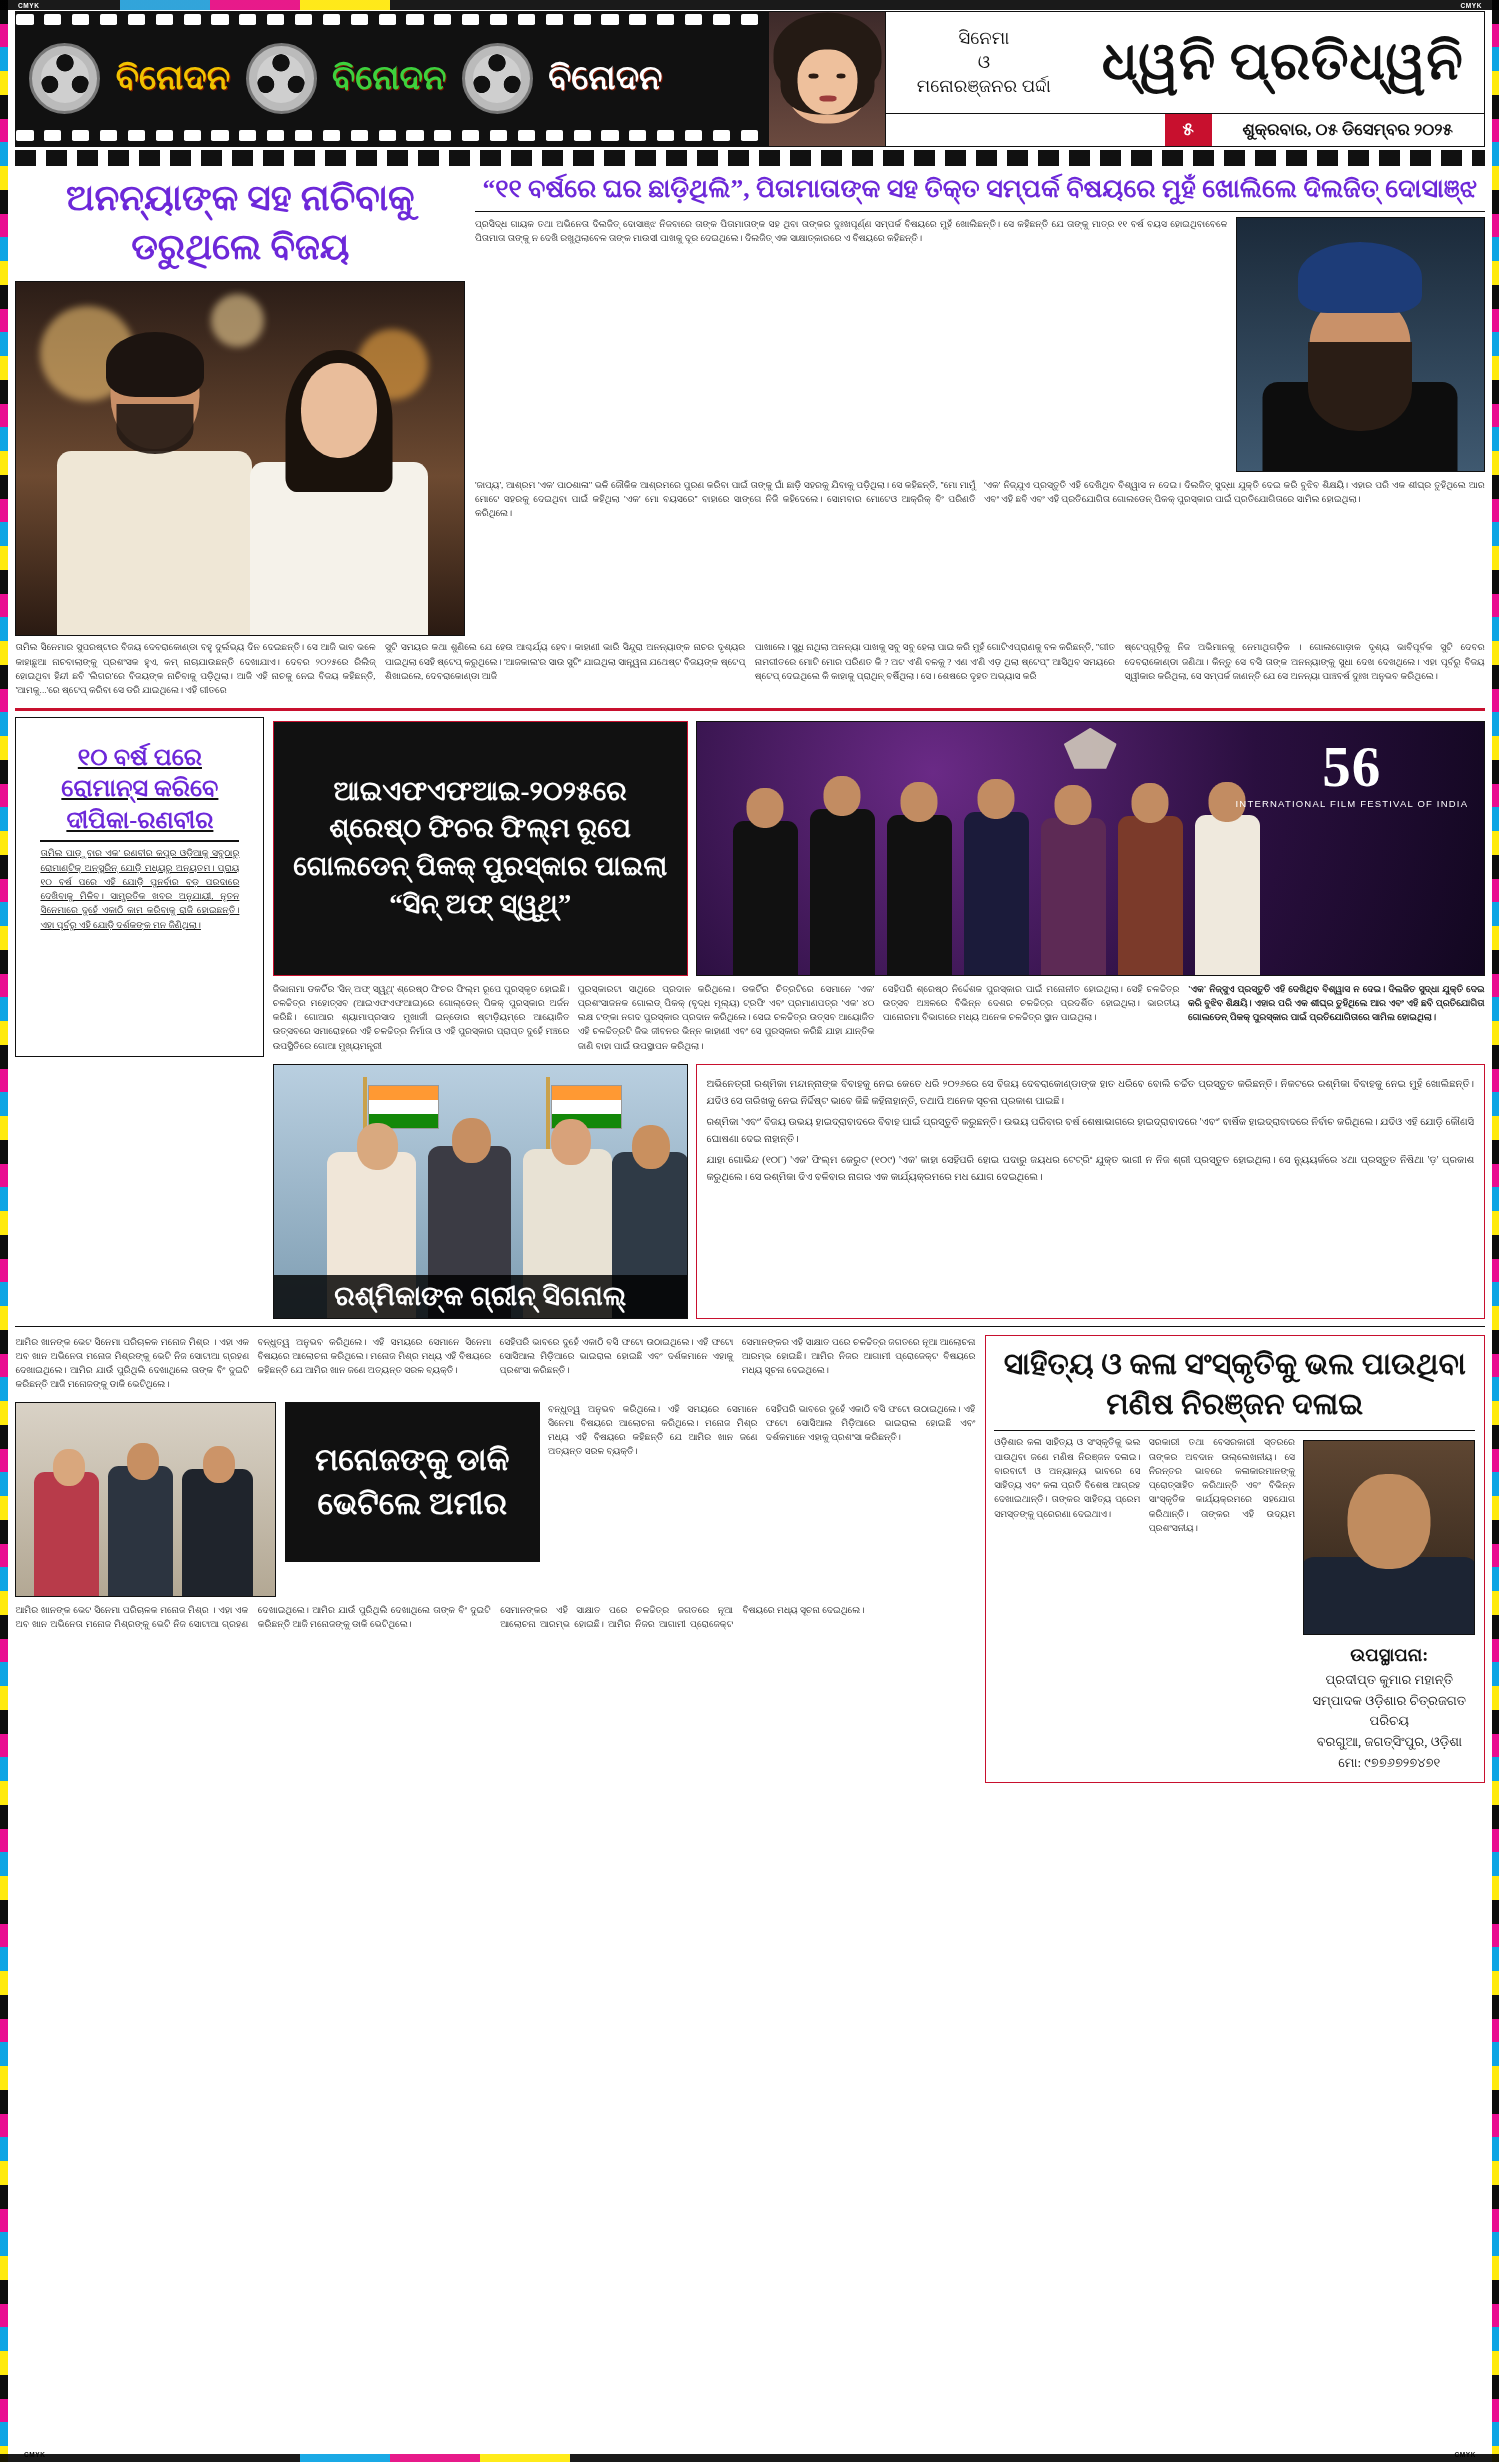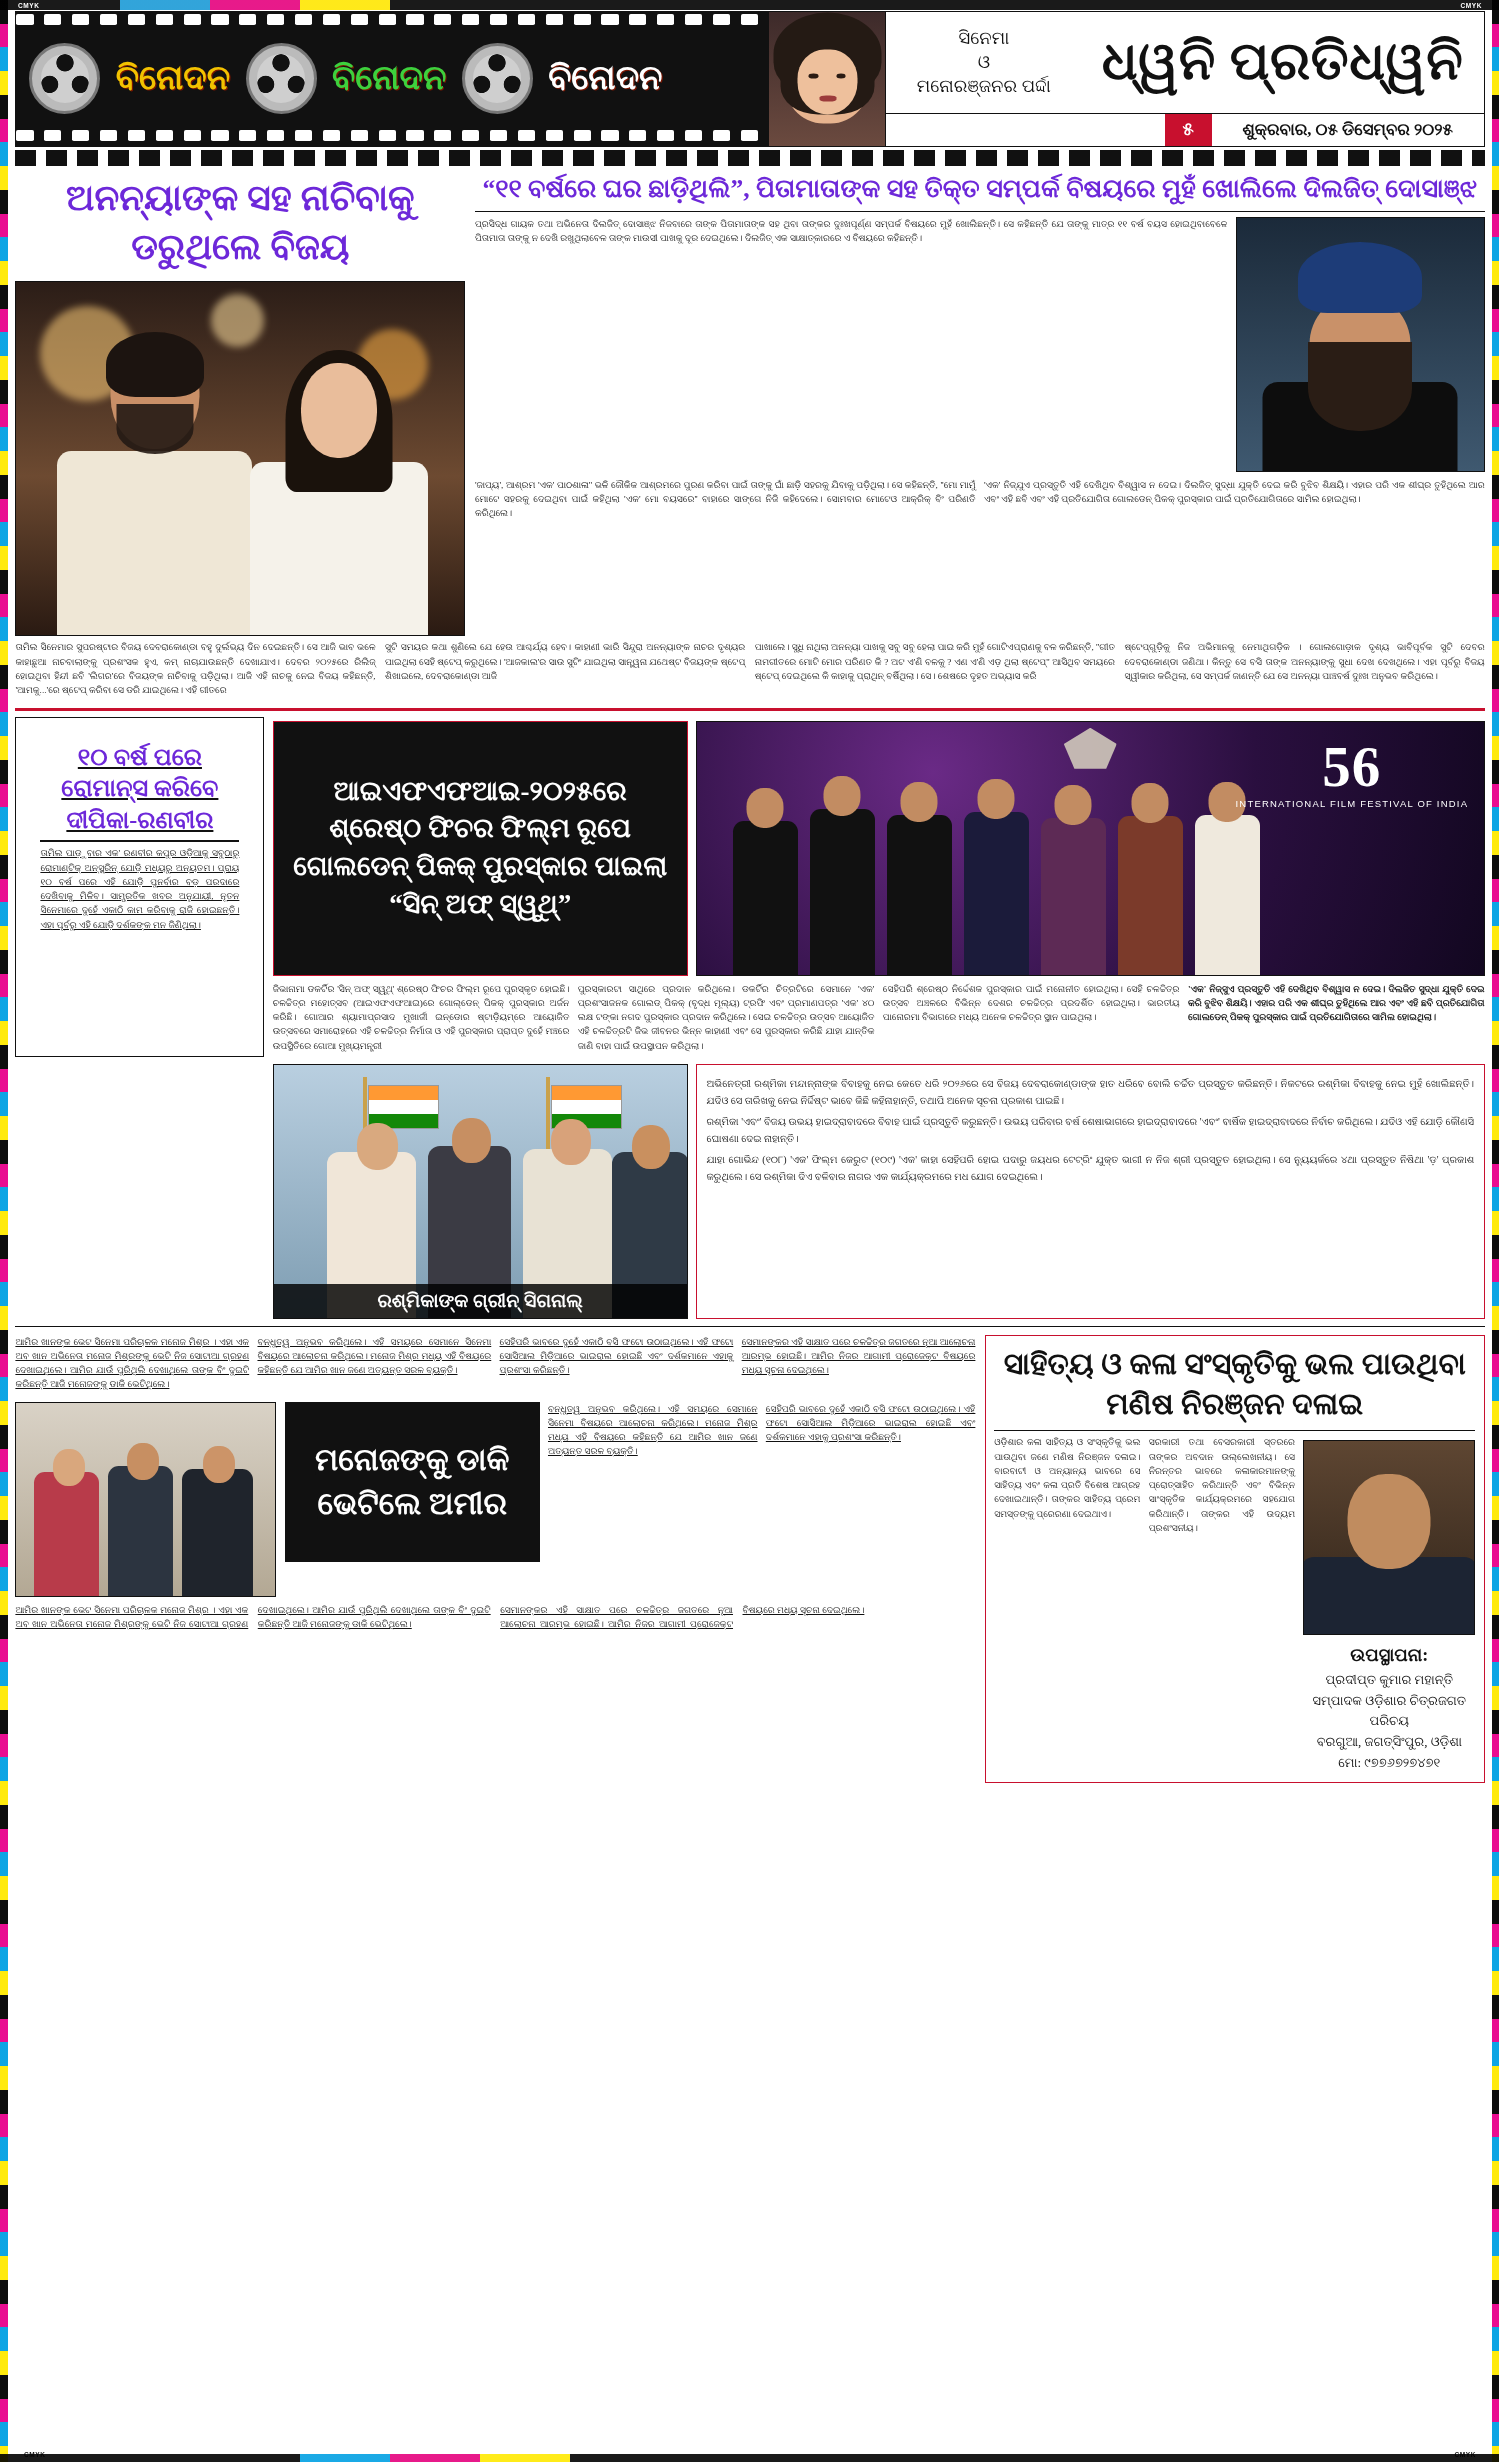--- a/index.html
+++ b/index.html
@@ -161,21 +161,21 @@
   
   .rash-row { display:flex; gap:8.3px; margin-top:7.1px; }
   .rash-photo { flex:0 0 415px; height:255px; position:relative; overflow:hidden; border:1.2px solid #111;
     background: linear-gradient(180deg,#b9cfe0,#7e9db2); }
   .flagpole { position:absolute; top:12px; width:4.7px; height:148px; background:#caa14a; }
   .tri { position:absolute; width:71px; height:44px; background:linear-gradient(180deg,#ff9933 33%,#fff 33% 66%,#138808 66%); border:0.6px solid #999; }
   .rash-text { flex:1; border:1.8px solid #c8102e; padding:9.5px; }
 
   
   .bottom-wrap { display:flex; gap:9.5px; margin-top:7.1px; }
-  .bl { flex:0 0 960px;text-decoration:underline; }
+  .bl { flex:0 0 960px; }
   .br { flex:1; border:1.8px solid #c8102e; padding:8.3px; }
   .br-hl { font-size:30px; line-height:1.35; text-align:center; color:#111; }
   .amir-row { display:flex; gap:8.3px; margin-top:6px; }
   .amir-photo { flex:0 0 261px; height:195px; border:1.2px solid #111; position:relative; overflow:hidden;
     background: linear-gradient(180deg,#d9d2c6,#b3a894); }
   .amir-cap { flex:0 0 255px; background:#111; color:#fff; display:flex; align-items:center; justify-content:center;
     font-family:"Liberation Serif",serif; font-weight:bold; font-size:31px; line-height:1.4; text-align:center; height:160px; }
   .manish-photo { width:100%; height:195px; border:1.2px solid #111; position:relative; overflow:hidden;
     background: linear-gradient(180deg,#5e4632,#2f2319); margin-top:4.7px; }
   .mp-head { position:absolute; left:50%; transform:translateX(-50%); top:33px; width:83px;height:95px;background:#c08c5f;border-radius:46%;}
@@ -455,21 +455,21 @@
         <div class="flagpole" style="left:272px;"></div>
         <div class="tri" style="left:277px;top:20px;"></div>
         <div style="position:absolute;bottom:0;left:53px;width:89px;height:166px;background:#f0e6d8;border-radius:12px 12px 0 0;"></div>
         <div style="position:absolute;bottom:148px;left:83px;width:41px;height:47px;background:#d9a97f;border-radius:46%;"></div>
         <div style="position:absolute;bottom:0;left:154px;width:83px;height:172px;background:#3b3b44;border-radius:12px 12px 0 0;"></div>
         <div style="position:absolute;bottom:155px;left:178px;width:39px;height:45px;background:#c78f62;border-radius:46%;"></div>
         <div style="position:absolute;bottom:0;left:249px;width:89px;height:169px;background:#e8e2d4;border-radius:12px 12px 0 0;"></div>
         <div style="position:absolute;bottom:153px;left:277px;width:40px;height:46px;background:#d8a27a;border-radius:46%;"></div>
         <div style="position:absolute;bottom:0;left:338px;width:77px;height:166px;background:#2f3a46;border-radius:12px 12px 0 0;"></div>
         <div style="position:absolute;bottom:149px;left:358px;width:38px;height:44px;background:#c9905f;border-radius:46%;"></div>
-        <div class="cap-black" style="font-size:19px;">ରଶ୍ମିକାଙ୍କ ଗ୍ରୀନ୍ ସିଗନାଲ୍</div>
+        <div class="cap-black" style="font-size:27px;">ରଶ୍ମିକାଙ୍କ ଗ୍ରୀନ୍ ସିଗନାଲ୍</div>
       </div>
       <div class="rash-text">
         <div class="body-txt hl-odia" style="font-size:10px;line-height:1.7;">
           <p>ଅଭିନେତ୍ରୀ ରଶ୍ମିକା ମନ୍ଦାନ୍ନାଙ୍କ ବିବାହକୁ ନେଇ କେତେ ଧରି ୨୦୨୬ରେ ସେ ବିଜୟ ଦେବରାକୋଣ୍ଡାଙ୍କ ହାତ ଧରିବେ ବୋଲି ଚର୍ଚ୍ଚିତ ପ୍ରସ୍ତୁତ କରିଛନ୍ତି। ନିକଟରେ ରଶ୍ମିକା ବିବାହକୁ ନେଇ ମୁହଁ ଖୋଲିଛନ୍ତି। ଯଦିଓ ସେ ତାରିଖକୁ ନେଇ ନିର୍ଦ୍ଦିଷ୍ଟ ଭାବେ କିଛି କହିନାହାନ୍ତି, ତଥାପି ଅନେକ ସୂଚନା ପ୍ରକାଶ ପାଇଛି।</p>
           <p>ରଶ୍ମିକା 'ଏବଂ' ବିଜୟ ଉଭୟ ହାଇଦ୍ରାବାଦରେ ବିବାହ ପାଇଁ ପ୍ରସ୍ତୁତି କରୁଛନ୍ତି। ଉଭୟ ପରିବାର ବର୍ଷ ଶେଷାଭାଗରେ ହାଇଦ୍ରାବାଦରେ 'ଏବଂ' ବାର୍ଷିକ ହାଇଦ୍ରାବାଦରେ ନିର୍ବାଚ କରିଥିଲେ। ଯଦିଓ ଏହି ଯୋଡ଼ି କୌଣସି ଘୋଷଣା ଦେଇ ନାହାନ୍ତି।</p>
           <p>ଯାହା ଗୋଭିନ୍ଦ (୧୦୮) 'ଏକ' ଫିଲ୍ମ କେରୁଟ (୧୦୯) 'ଏକ' କାହା ସେହିପରି ହୋଇ ପଦାରୁ ଜୟଧର ଟେଟ୍‌ରିଂ ଯୁକ୍ତ ଭାଗୀ ନ ନିଜ ଶ୍ରୀ ପ୍ରସ୍ତୁତ ହୋଇଥିଲା। ସେ ନ୍ୟୁୟର୍କରେ ୪ଥା ପ୍ରସ୍ତୁତ ନିଷିଥା 'ଡ଼' ପ୍ରକାଶ କରୁଥିଲେ। ସେ ରଶ୍ମିକା ଦିଏ ବଳିବାର ନାଗର ଏକ କାର୍ଯ୍ୟକ୍ରମରେ ମଧ ଯୋଗ ଦେଇଥିଲେ।</p>
         </div>
       </div>
     </div>
 

